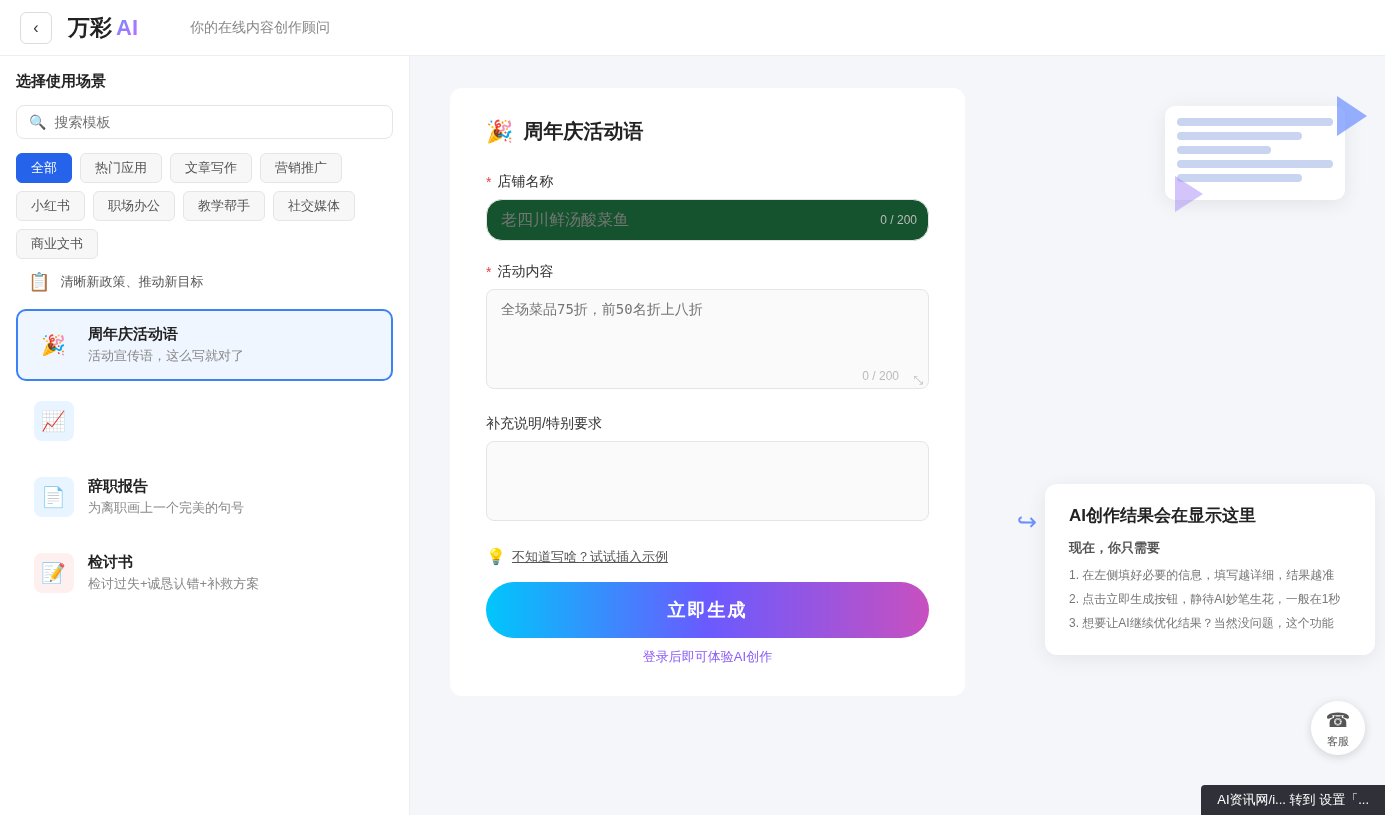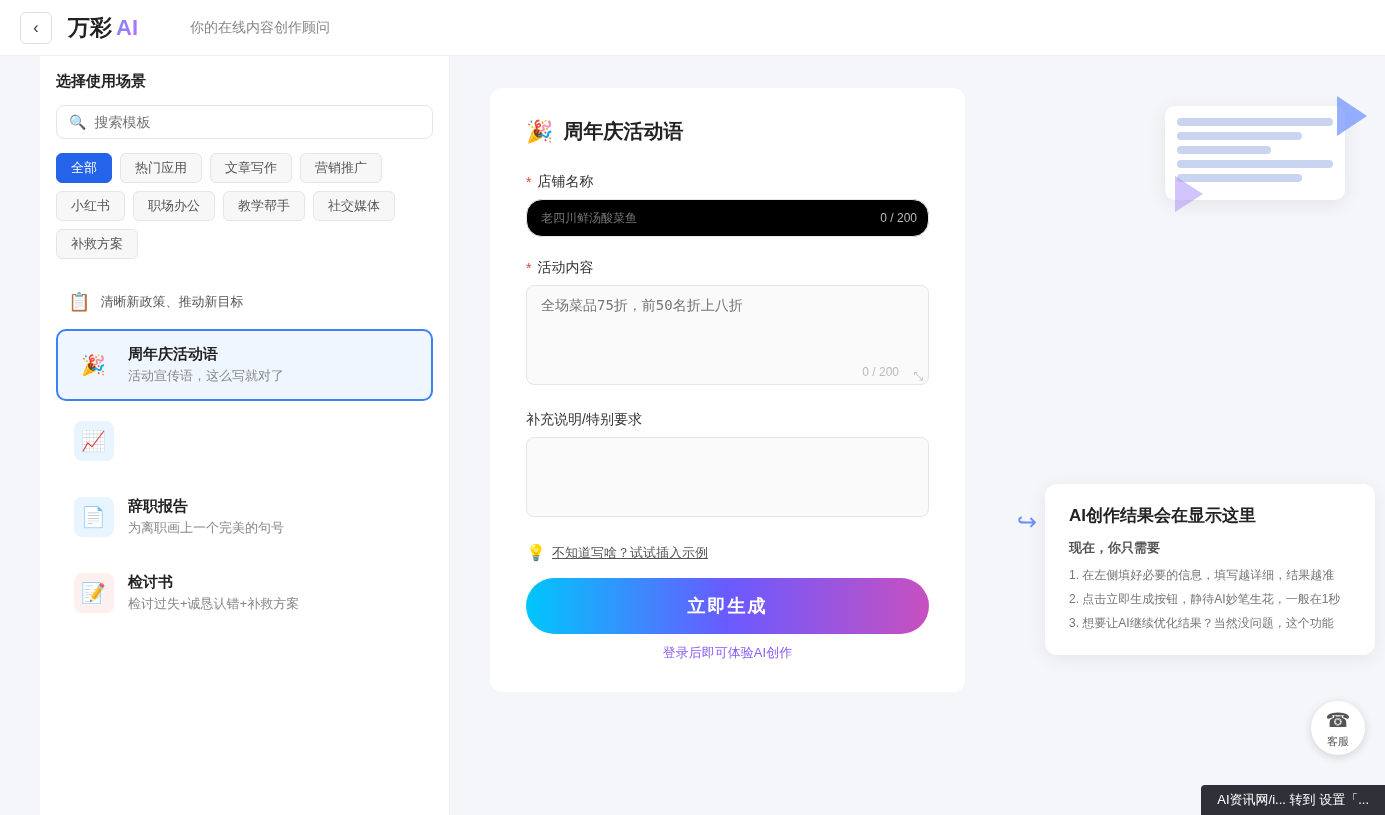--- a/index.html
+++ b/index.html
@@ -27,21 +27,20 @@
       display: flex; align-items: center; gap: 4px;
       font-size: 22px; font-weight: 700;
     }
     .logo-text { color: #222; font-size: 22px; font-weight: 800; }
     .header-subtitle { color: #888; font-size: 14px; margin-left: 36px; }
 
     
     .main-layout {
       display: flex;
       height: calc(815px - 56px);
-      padding-left: 40px;
     }
 
     
     .sidebar {
       width: 410px;
       background: #fff;
       border-right: 1px solid #eee;
       display: flex;
       flex-direction: column;
       padding: 16px;
@@ -64,21 +63,21 @@
       margin-bottom: 14px;
       background: #fff;
     }
     .search-box input {
       border: none; outline: none; font-size: 14px; color: #999; width: 100%; background: transparent;
     }
     .search-icon { color: #bbb; font-size: 14px; }
 
     
     .tags-row {
-      display: flex; flex-wrap: wrap; gap: 8px; margin-bottom: 22px;
+      display: flex; flex-wrap: wrap; gap: 8px; margin-bottom: 2px;
     }
     .tag {
       padding: 5px 14px;
       border-radius: 6px;
       font-size: 13px;
       cursor: pointer;
       border: 1px solid #e5e5e5;
       background: #f7f7f7;
       color: #555;
     }
@@ -150,24 +149,24 @@
       font-size: 14px; color: #333; margin-bottom: 8px;
       display: flex; align-items: center; gap: 4px;
     }
     .required { color: #e53e3e; margin-right: 2px; }
 
     .form-input {
       width: 100%;
       border: 1px solid #e5e5e5;
       border-radius: 16px;
       padding: 11px 14px;
-      font-size: 12px;
+      font-size: 16px;
       color: #999;
       outline: none;
-      background: #000000;
+      background: #14532d;
     }
 
     .input-wrapper {
       position: relative;
     }
     .char-count {
       position: absolute; right: 12px; top: 50%; transform: translateY(-50%);
       font-size: 12px; color: #bbb;
     }
 
@@ -314,21 +313,21 @@
 
     <div class="tags-row">
       <div class="tag active">全部</div>
       <div class="tag">热门应用</div>
       <div class="tag">文章写作</div>
       <div class="tag">营销推广</div>
       <div class="tag">小红书</div>
       <div class="tag">职场办公</div>
       <div class="tag">教学帮手</div>
       <div class="tag">社交媒体</div>
-      <div class="tag">补救方案</div>
+      <div class="tag">商业文书</div>
     </div>
 
     <div class="list-item-banner">
       <span class="banner-icon">📋</span>
       <span class="banner-text">清晰新政策、推动新目标</span>
     </div>
 
     <div class="list-items">
 
       <div class="list-item active">

